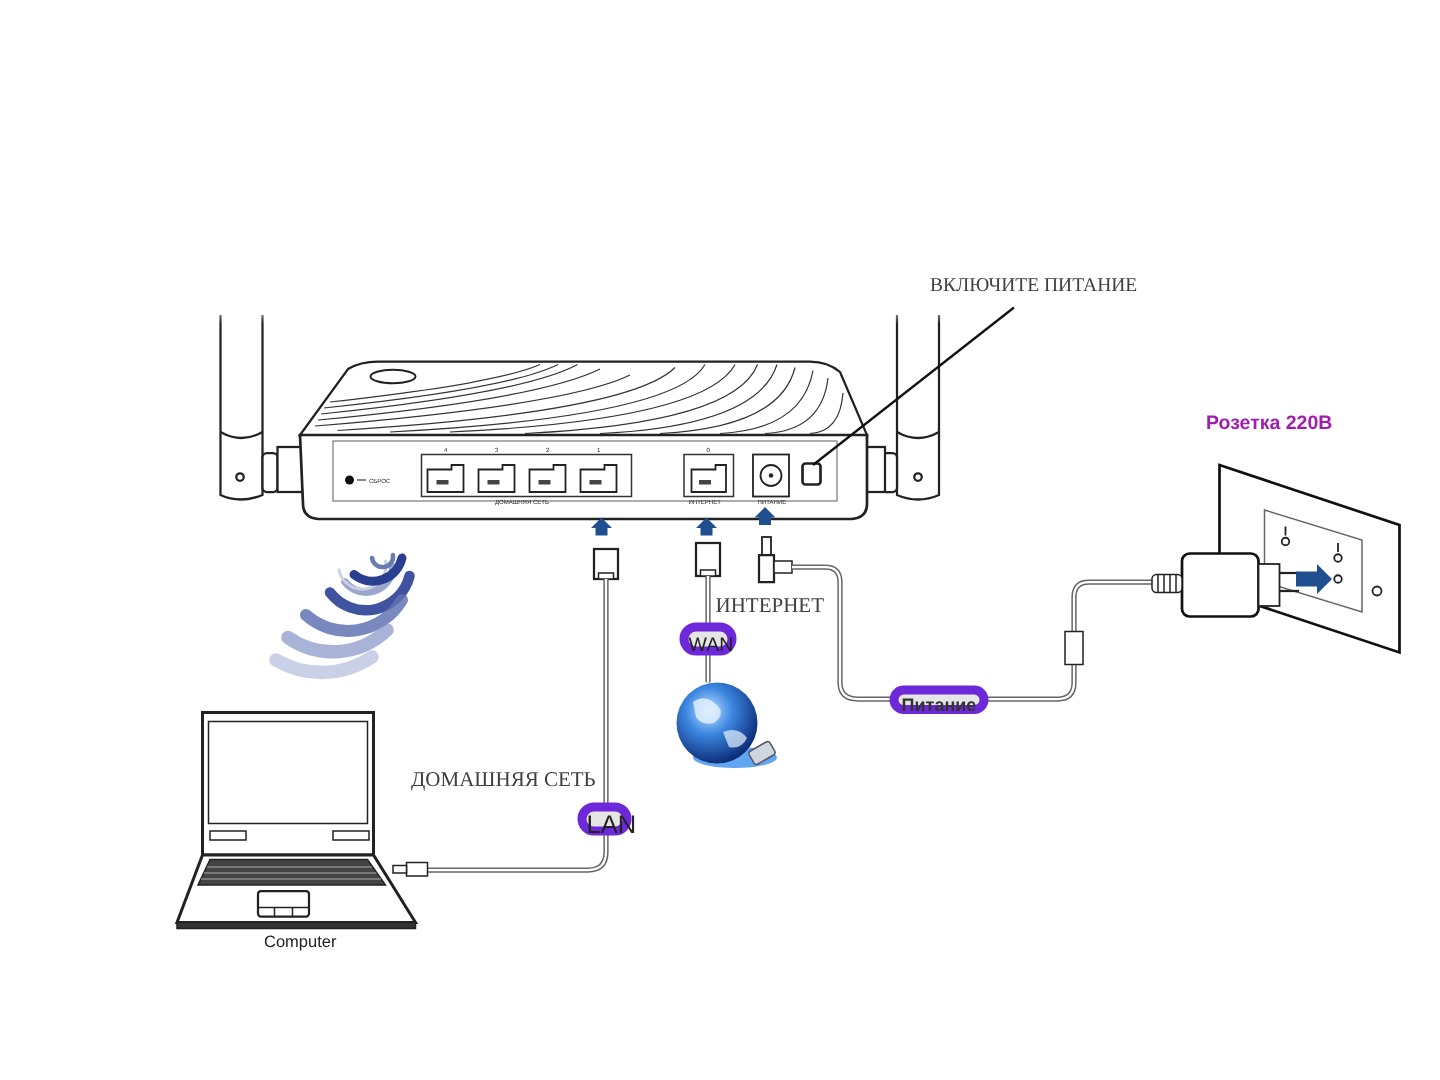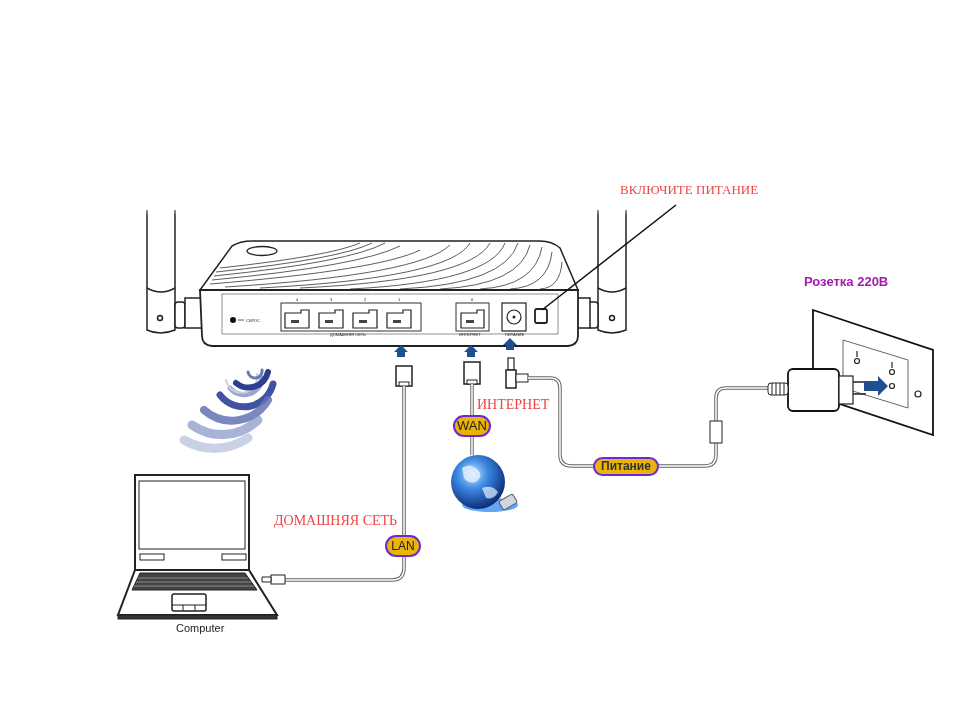--- a/index.html
+++ b/index.html
@@ -1,21 +1,21 @@
 <!DOCTYPE html>
 <html><head>
 <meta charset="utf-8">
 <style>
   html, body { margin:0; padding:0; background:#ffffff; }
   body { width:960px; height:720px; position:relative; overflow:hidden; font-family:"Liberation Sans", sans-serif; }
   #diagram { position:absolute; left:0; top:0; width:960px; height:720px; }
   .serif { font-family:"Liberation Serif", serif; }
   .sans { font-family:"Liberation Sans", sans-serif; }
-  .lbl { position:absolute; white-space:nowrap; color:#ef4444; }
-  .pill { position:absolute; border:2px solid #6d28d9; border-radius:11px; background:#eab308; font-family:"Liberation Sans", sans-serif; color:#222; text-align:center; box-sizing:border-box; }
+  .lbl { position:absolute; white-space:nowrap; color:#404040; }
+  .pill { position:absolute; border:6px solid #6d28d9; border-radius:11px; background:#e5e5e5; font-family:"Liberation Sans", sans-serif; color:#222; text-align:center; box-sizing:border-box; }
   .tiny { font-family:"Liberation Sans", sans-serif; font-size:4px; fill:#222; }
 </style>
 </head>
 <body>
 
 <svg id="diagram" viewBox="0 0 960 720" xmlns="http://www.w3.org/2000/svg">
   <defs>
     <radialGradient id="globeGrad" cx="40%" cy="35%" r="65%">
       <stop offset="0%" stop-color="#bfe0ff"></stop>
       <stop offset="45%" stop-color="#3b86e0"></stop>
@@ -217,14 +217,14 @@
   </g>
 </svg>
 
 <div class="lbl serif" style="left:620px; top:182px; font-size:13px;">ВКЛЮЧИТЕ ПИТАНИЕ</div>
 <div class="lbl sans" style="left:804px; top:274px; font-size:13px; font-weight:bold; color:#a21caf;">Розетка 220В</div>
 <div class="lbl serif" style="left:477px; top:397px; font-size:14px;">ИНТЕРНЕТ</div>
 <div class="lbl serif" style="left:274px; top:513px; font-size:14px;">ДОМАШНЯЯ СЕТЬ</div>
 <div class="lbl sans" style="left:176px; top:622px; font-size:11px; color:#222;">Computer</div>
 
 <div class="pill" style="left:453px; top:415px; width:38px; height:22px; font-size:13px; line-height:18px;">WAN</div>
-<div class="pill" style="left:385px; top:535px; width:36px; height:22px; font-size:12px; line-height:18px;">LAN</div>
+<div class="pill" style="left:385px; top:535px; width:36px; height:22px; font-size:17px; line-height:18px;">LAN</div>
 <div class="pill" style="left:593px; top:457px; width:66px; height:19px; font-size:12px; line-height:15px; font-weight:bold; color:#333;">Питание</div>
 
 </body></html>

